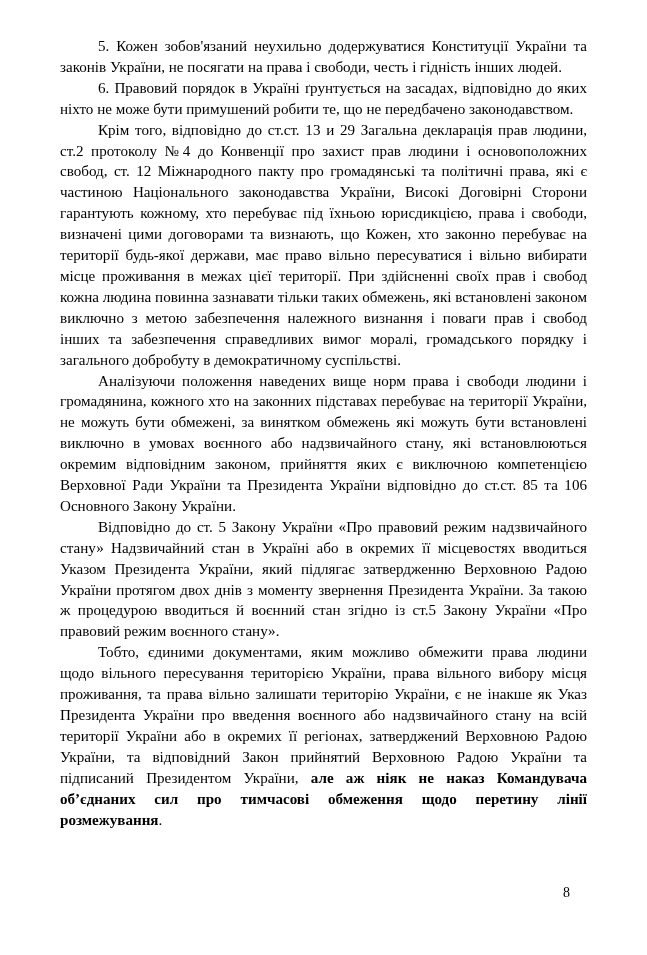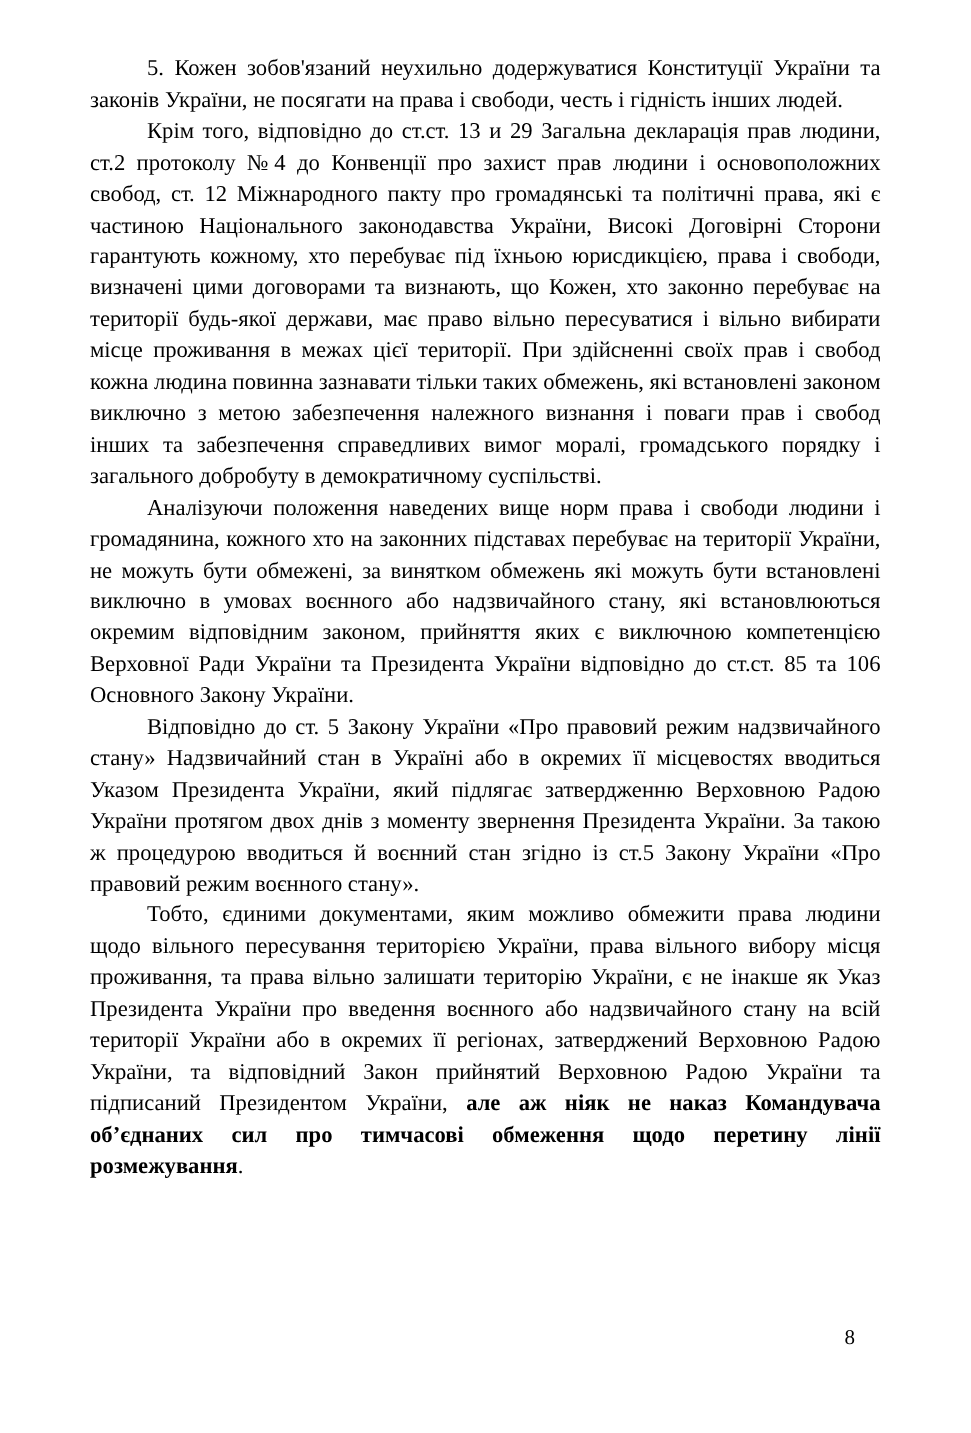--- a/index.html
+++ b/index.html
@@ -50,20 +50,21 @@
 </style>
 </head>
 <body>
 
 <div id="page">
 
   <div id="doc-body">
 
     <p class="para">5. Кожен зобов'язаний неухильно додержуватися Конституції України та законів України, не посягати на права і свободи, честь і гідність інших людей.</p>
 
+    <p class="para">6. Правовий порядок в Україні ґрунтується на засадах, відповідно до яких ніхто не може бути примушений робити те, що не передбачено законодавством.</p>
 
 
     <p class="para">Крім того, відповідно до ст.ст. 13 и 29 Загальна декларація прав людини, ст.2 протоколу №4 до Конвенції про захист прав людини і основоположних свобод, ст. 12 Міжнародного пакту про громадянські та політичні права, які є частиною Національного законодавства України, Високі Договірні Сторони гарантують кожному, хто перебуває під їхньою юрисдикцією, права і свободи, визначені цими договорами та визнають, що Кожен,  хто  законно  перебуває  на  території   будь-якої держави,  має  право  вільно  пересуватися і вільно вибирати місце проживання в межах цієї території. При здійсненні своїх прав і свобод   кожна   людина   повинна зазнавати тільки таких обмежень,   які встановлені законом виключно з метою забезпечення належного визнання і поваги  прав  і  свобод інших  та  забезпечення  справедливих  вимог моралі, громадського порядку і загального добробуту в демократичному суспільстві.</p>
 
     <p class="para">Аналізуючи положення наведених вище норм права і свободи людини і громадянина, кожного хто на законних підставах перебуває на території України, не можуть бути обмежені, за винятком обмежень які можуть бути встановлені виключно в   умовах  воєнного  або  надзвичайного  стану,  які встановлюються окремим відповідним законом, прийняття яких є виключною компетенцією Верховної Ради України та Президента України відповідно до ст.ст. 85 та 106 Основного Закону України.</p>
 
     <p class="para">Відповідно до ст. 5 Закону України «Про правовий режим надзвичайного стану» Надзвичайний стан в Україні або в окремих її місцевостях вводиться Указом Президента України, який підлягає затвердженню Верховною Радою України протягом двох днів з моменту звернення Президента України. За такою ж процедурою вводиться й воєнний стан згідно із ст.5 Закону України «Про правовий режим воєнного стану».</p>
 
     <p class="para">
       <span>Тобто, єдиними документами, яким можливо обмежити права людини щодо вільного пересування територією України, права вільного вибору місця проживання, та права вільно залишати територію України, є не інакше як Указ Президента України про введення воєнного або надзвичайного стану на всій території України або в окремих її регіонах, затверджений Верховною Радою України, та відповідний Закон прийнятий Верховною Радою України та підписаний Президентом України, </span><b>але аж ніяк не наказ Командувача об’єднаних сил про тимчасові обмеження щодо перетину лінії розмежування</b><span>.</span>

